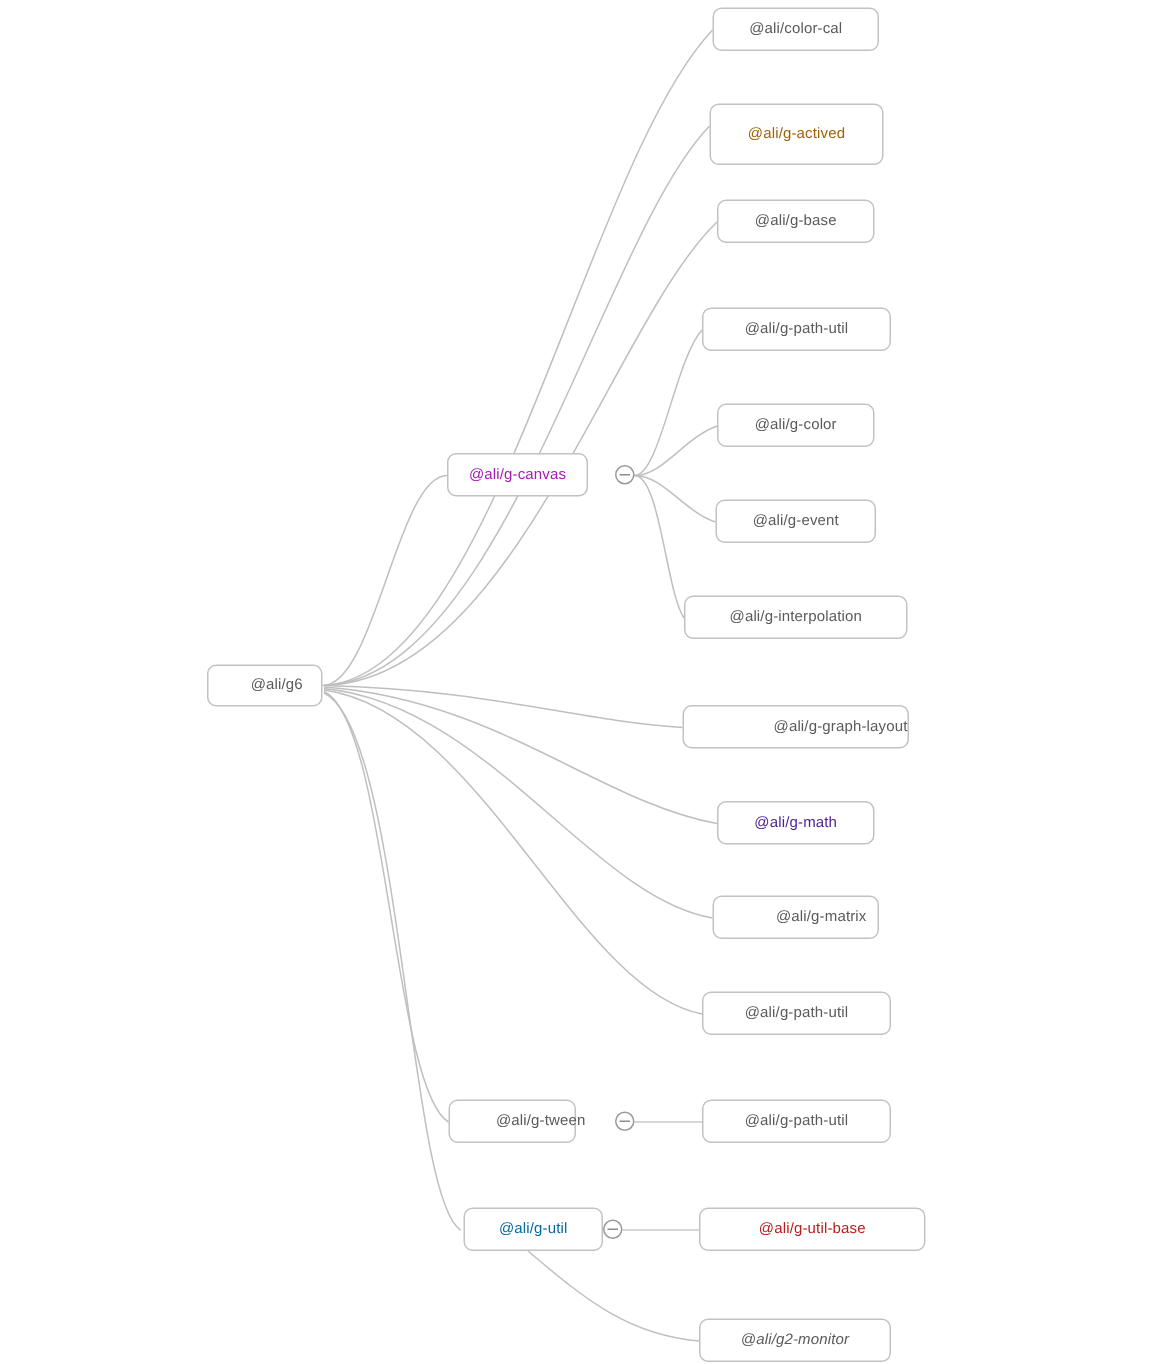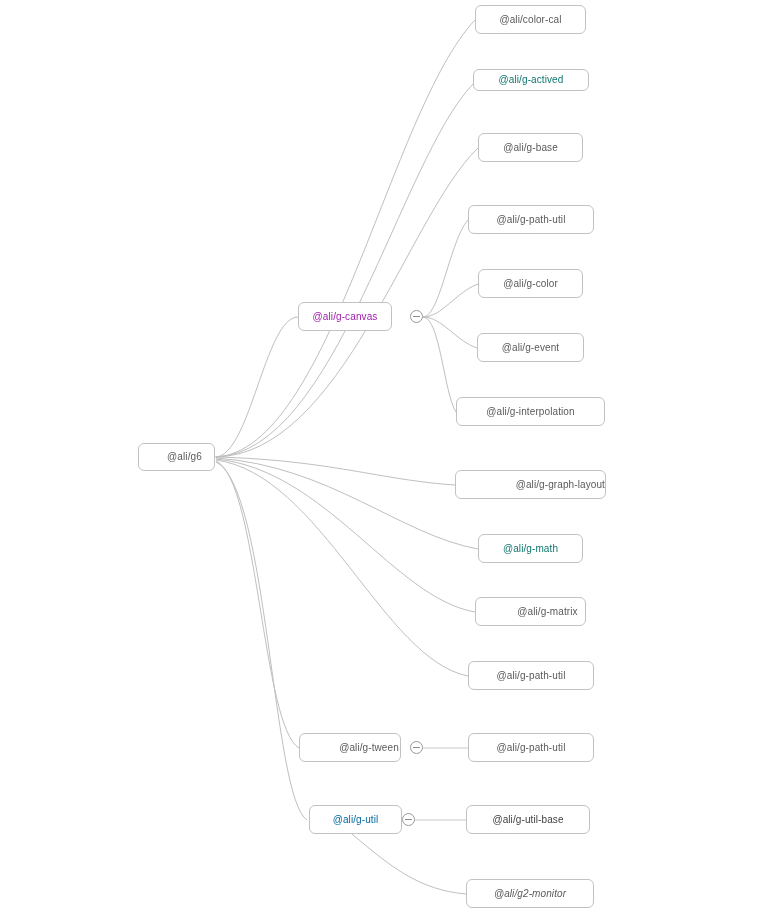--- a/index.html
+++ b/index.html
@@ -100,21 +100,21 @@
       <path class="edge-path" d="M352,834 C392,868 420,890 466,894" stroke="#bfbfbf"></path>
     </svg>
 
   <div id="node-layer">
       <div class="node" style="left: 138px; top: 443px; width: 77px; height: 28px; border-color: rgb(194, 194, 194); background: rgb(255, 255, 255); color: rgb(90, 90, 90); padding-left: 16px;">
         <span class="node-label">@ali/g6</span>
       </div>
       <div class="node" style="left: 475px; top: 5px; width: 111px; height: 29px; border-color: rgb(194, 194, 194); background: rgb(255, 255, 255); color: rgb(90, 90, 90);">
         <span class="node-label">@ali/color-cal</span>
       </div>
-      <div class="node" style="left: 473px; top: 69px; width: 116px; height: 22px; border-color: rgb(194, 194, 194); background: rgb(255, 255, 255); color: #0f766e;">
+      <div class="node" style="left: 473px; top: 69px; width: 116px; height: 41px; border-color: rgb(194, 194, 194); background: rgb(255, 255, 255); color: #a16207;">
         <span class="node-label">@ali/g-actived</span>
       </div>
       <div class="node" style="left: 478px; top: 133px; width: 105px; height: 29px; border-color: rgb(194, 194, 194); background: rgb(255, 255, 255); color: rgb(90, 90, 90);">
         <span class="node-label">@ali/g-base</span>
       </div>
       <div class="node" style="left: 468px; top: 205px; width: 126px; height: 29px; border-color: rgb(194, 194, 194); background: rgb(255, 255, 255); color: rgb(90, 90, 90);">
         <span class="node-label">@ali/g-path-util</span>
       </div>
       <div class="node" style="left: 478px; top: 269px; width: 105px; height: 29px; border-color: rgb(194, 194, 194); background: rgb(255, 255, 255); color: rgb(90, 90, 90);">
         <span class="node-label">@ali/g-color</span>
@@ -124,39 +124,39 @@
       </div>
       <div class="node" style="left: 477px; top: 333px; width: 107px; height: 29px; border-color: rgb(194, 194, 194); background: rgb(255, 255, 255); color: rgb(90, 90, 90);">
         <span class="node-label">@ali/g-event</span>
       </div>
       <div class="node" style="left: 456px; top: 397px; width: 149px; height: 29px; border-color: rgb(194, 194, 194); background: rgb(255, 255, 255); color: rgb(90, 90, 90);">
         <span class="node-label">@ali/g-interpolation</span>
       </div>
       <div class="node" style="left: 455px; top: 470px; width: 151px; height: 29px; border-color: rgb(194, 194, 194); background: rgb(255, 255, 255); color: rgb(90, 90, 90); justify-content: flex-end;">
         <span class="node-label">@ali/g-graph-layout</span>
       </div>
-      <div class="node" style="left: 478px; top: 534px; width: 105px; height: 29px; border-color: rgb(194, 194, 194); background: rgb(255, 255, 255); color: #0f766e;">
+      <div class="node" style="left: 478px; top: 534px; width: 105px; height: 29px; border-color: rgb(194, 194, 194); background: rgb(255, 255, 255); color: #4c1d95;">
         <span class="node-label">@ali/g-math</span>
       </div>
       <div class="node" style="left: 475px; top: 597px; width: 111px; height: 29px; border-color: rgb(194, 194, 194); background: rgb(255, 255, 255); color: rgb(90, 90, 90); padding-left: 34px;">
         <span class="node-label">@ali/g-matrix</span>
       </div>
       <div class="node" style="left: 468px; top: 661px; width: 126px; height: 29px; border-color: rgb(194, 194, 194); background: rgb(255, 255, 255); color: rgb(90, 90, 90);">
         <span class="node-label">@ali/g-path-util</span>
       </div>
-      <div class="node" style="left: 299px; top: 733px; width: 102px; height: 29px; border-color: rgb(194, 194, 194); background: rgb(255, 255, 255); color: rgb(90, 90, 90); padding-left: 38px;">
+      <div class="node" style="left: 299px; top: 733px; width: 85px; height: 29px; border-color: rgb(194, 194, 194); background: rgb(255, 255, 255); color: rgb(90, 90, 90); padding-left: 38px;">
         <span class="node-label">@ali/g-tween</span>
       </div>
       <div class="node" style="left: 468px; top: 733px; width: 126px; height: 29px; border-color: rgb(194, 194, 194); background: rgb(255, 255, 255); color: rgb(90, 90, 90);">
         <span class="node-label">@ali/g-path-util</span>
       </div>
       <div class="node" style="left: 309px; top: 805px; width: 93px; height: 29px; border-color: rgb(194, 194, 194); background: rgb(255, 255, 255); color: #0369a1;">
         <span class="node-label">@ali/g-util</span>
       </div>
-      <div class="node" style="left: 466px; top: 805px; width: 124px; height: 29px; border-color: rgb(194, 194, 194); background: rgb(255, 255, 255); color: #404040;">
+      <div class="node" style="left: 466px; top: 805px; width: 151px; height: 29px; border-color: rgb(194, 194, 194); background: rgb(255, 255, 255); color: #b91c1c;">
         <span class="node-label">@ali/g-util-base</span>
       </div>
       <div class="node" style="left: 466px; top: 879px; width: 128px; height: 29px; border-color: rgb(194, 194, 194); background: rgb(255, 255, 255); color: rgb(90, 90, 90); font-style: italic;">
         <span class="node-label">@ali/g2-monitor</span>
       </div>
       <div class="collapse-toggle" title="expanded" style="left: 410px; top: 310px; border-color: rgb(154, 154, 154);">
         <span class="minus-bar"></span>
       </div>
       <div class="collapse-toggle" title="expanded" style="left: 410px; top: 741px; border-color: rgb(154, 154, 154);">
         <span class="minus-bar"></span>

